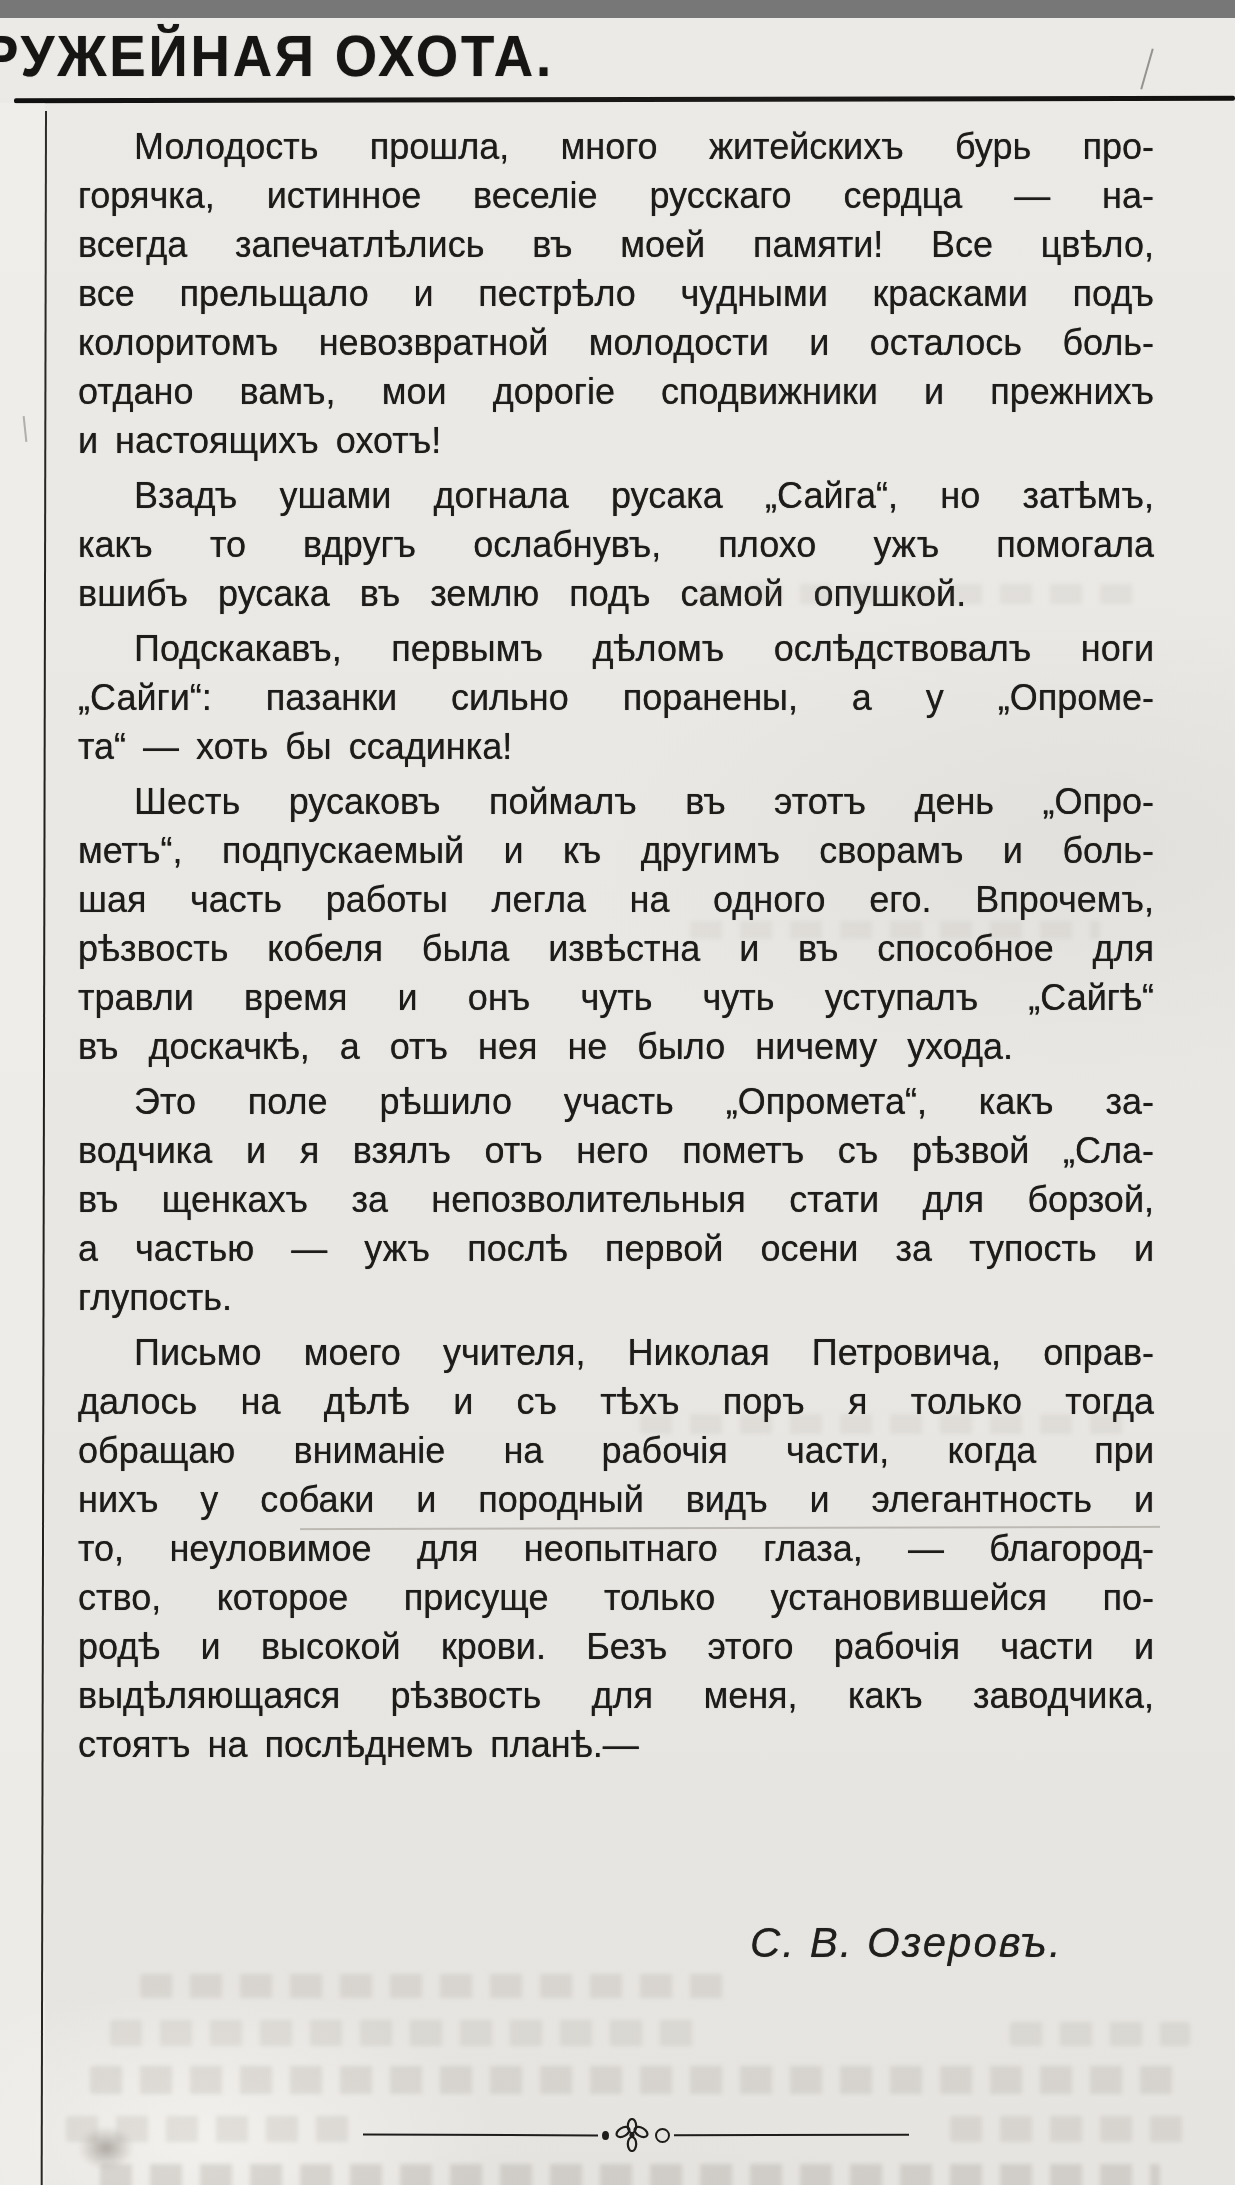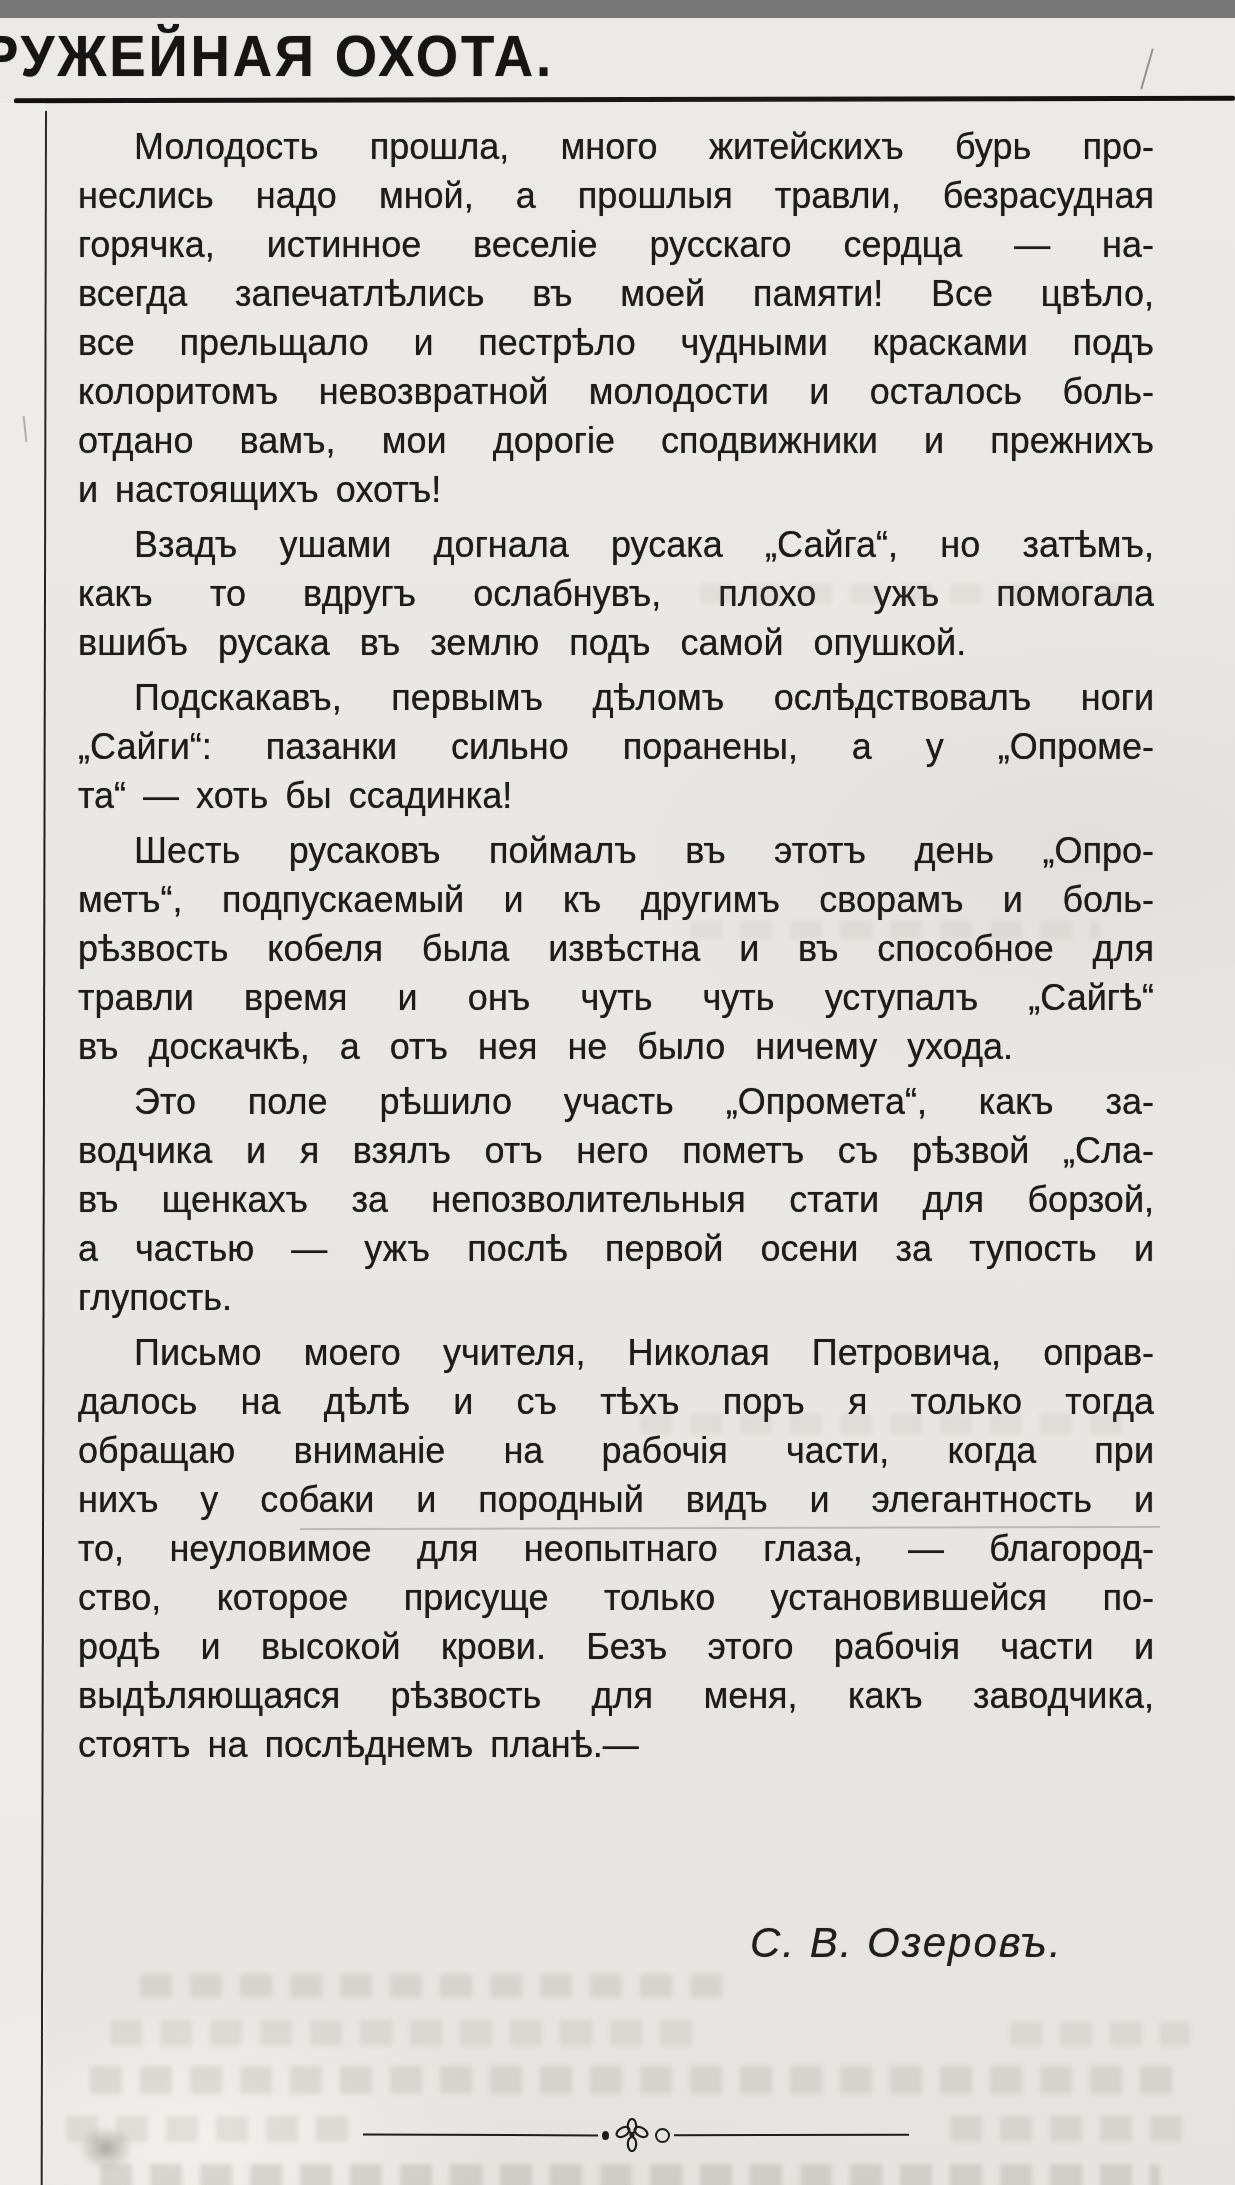--- a/index.html
+++ b/index.html
@@ -87,21 +87,20 @@
 
   <div class="hdr">РУЖЕЙНАЯ ОХОТА.</div>
   <div class="rule"></div>
   <div class="mstrip"></div>
   <div class="vline"></div>
 
   <div class="txt">
 
     <p class="para">
       <span class="line in">Молодость прошла, много житейскихъ бурь про-</span>
-      <span class="line">неслись надо мной, а прошлыя травли, безрасудная</span>
       <span class="line">горячка, истинное веселіе русскаго сердца — на-</span>
       <span class="line">всегда запечатлѣлись въ моей памяти! Все цвѣло,</span>
       <span class="line">все прельщало и пестрѣло чудными красками подъ</span>
       <span class="line">колоритомъ невозвратной молодости и осталось боль-</span>
       <span class="line">отдано вамъ, мои дорогіе сподвижники и прежнихъ</span>
       <span class="line end">и настоящихъ охотъ!</span>
     </p>
 
     <p class="para">
       <span class="line in">Взадъ ушами догнала русака „Сайга“, но затѣмъ,</span>
@@ -111,20 +110,21 @@
 
     <p class="para">
       <span class="line in">Подскакавъ, первымъ дѣломъ ослѣдствовалъ ноги</span>
       <span class="line">„Сайги“: пазанки сильно поранены, а у „Опроме-</span>
       <span class="line end">та“ — хоть бы ссадинка!</span>
     </p>
 
     <p class="para">
       <span class="line in">Шесть русаковъ поймалъ въ этотъ день „Опро-</span>
       <span class="line">метъ“, подпускаемый и къ другимъ сворамъ и боль-</span>
+      <span class="line">шая часть работы легла на одного его. Впрочемъ,</span>
       <span class="line">рѣзвость кобеля была извѣстна и въ способное для</span>
       <span class="line">травли время и онъ чуть чуть уступалъ „Сайгѣ“</span>
       <span class="line end wide">въ доскачкѣ, а отъ нея не было ничему ухода.</span>
     </p>
 
     <p class="para">
       <span class="line in">Это поле рѣшило участь „Опромета“, какъ за-</span>
       <span class="line">водчика и я взялъ отъ него пометъ съ рѣзвой „Сла-</span>
       <span class="line">въ щенкахъ за непозволительныя стати для борзой,</span>
       <span class="line">а частью — ужъ послѣ первой осени за тупость и</span>

